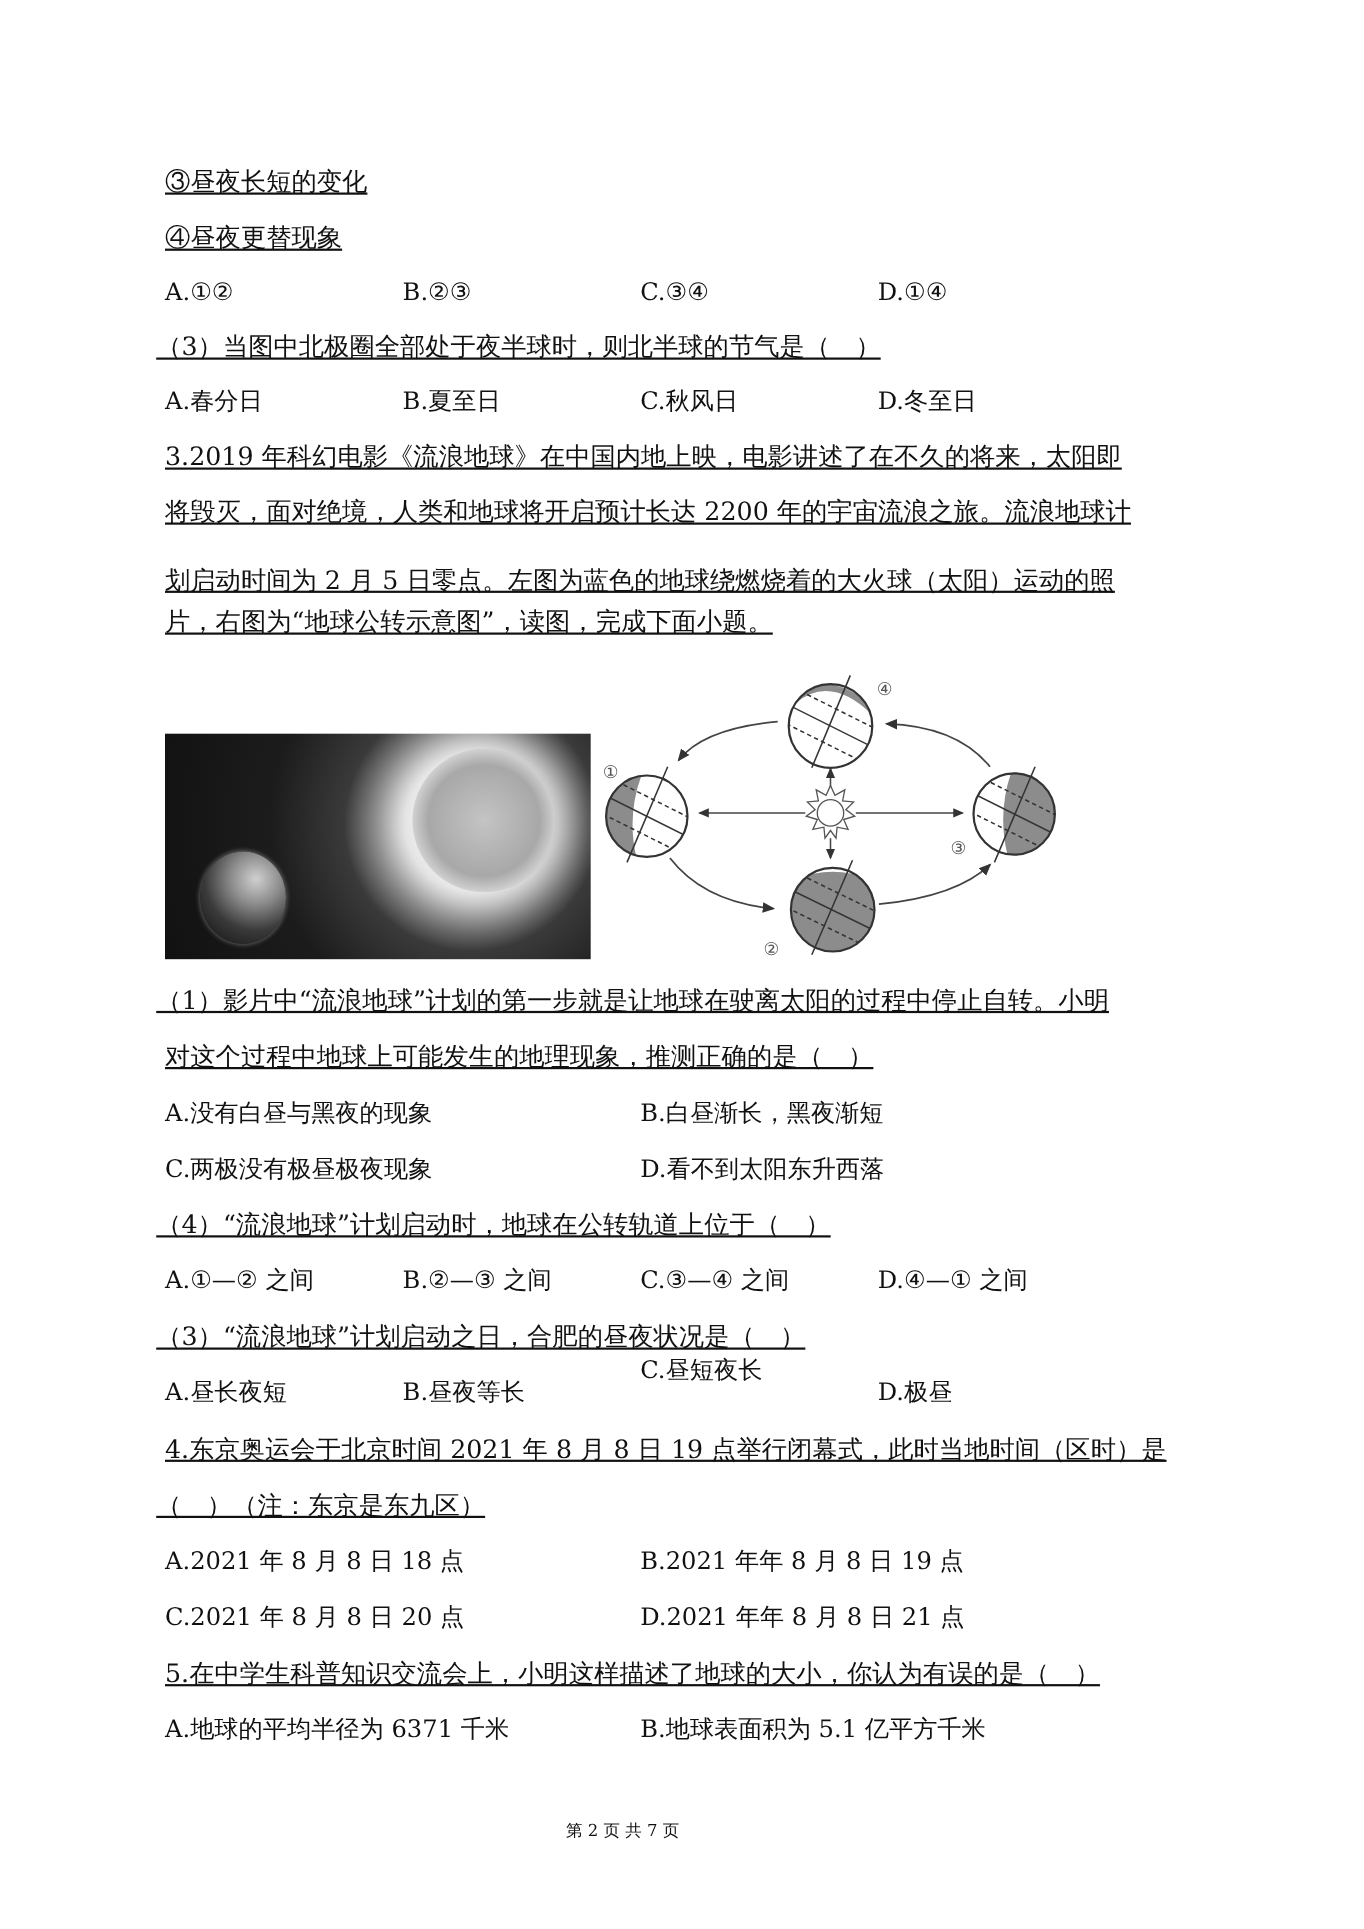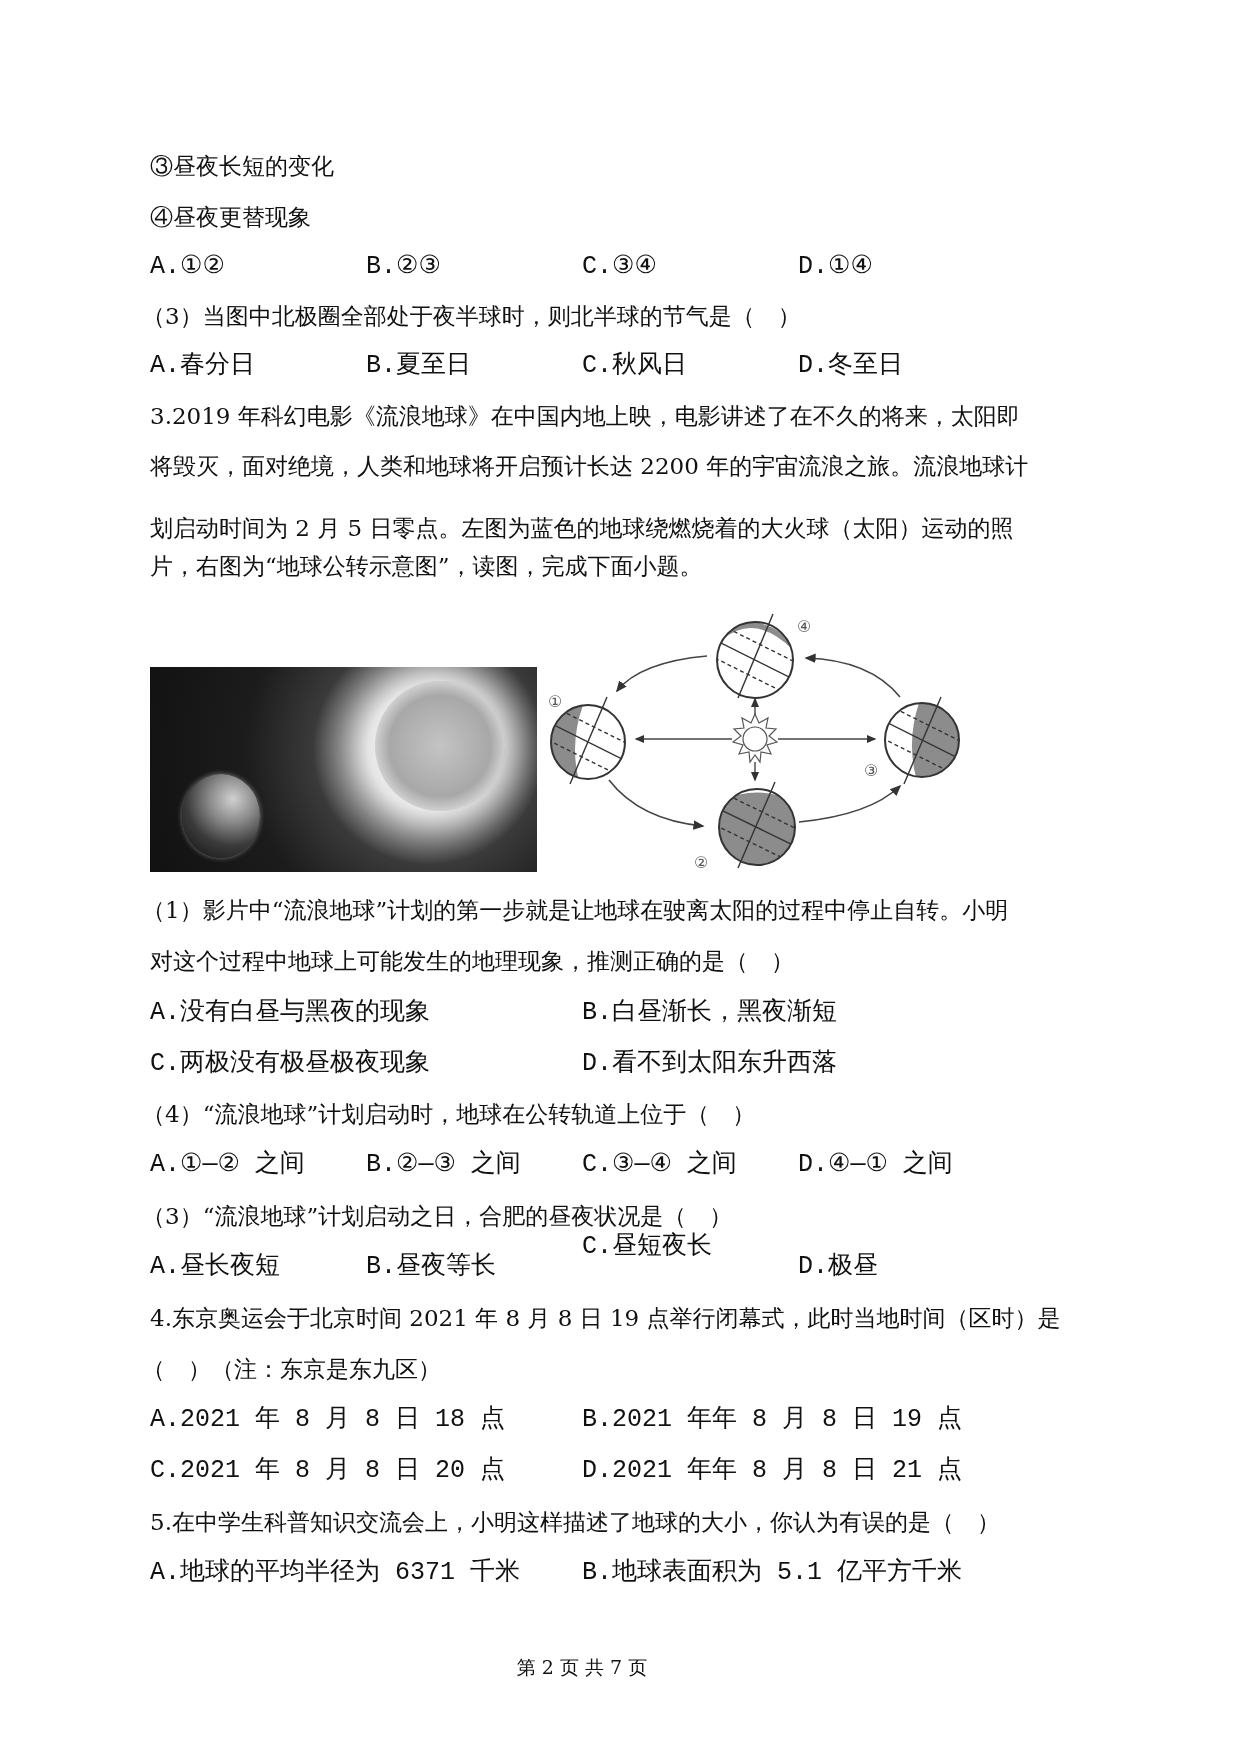--- a/index.html
+++ b/index.html
@@ -1,20 +1,20 @@
 <!DOCTYPE html>
 <html><head>
 <meta charset="utf-8">
 <style>
   html, body { margin:0; padding:0; background:#ffffff; }
   body { width:1240px; height:1754px; position:relative; overflow:hidden;
          font-family: "DejaVu Serif", "Liberation Serif", serif; color:#111; }
-  .line { position:absolute; left:150px; font-size:23px; line-height:30px; white-space:nowrap; }
-  .opt { position:absolute; font-size:25px; line-height:30px; white-space:nowrap;font-family:Liberation Mono, monospace; }
-  .footer { position:absolute; left:16px; width:1132px; text-align:center; font-size:19px; top:1655px; }
+  .line { position:absolute; left:150px; font-size:23px; line-height:30px; white-space:nowrap;text-decoration:underline; }
+  .opt { position:absolute; font-size:22px; line-height:30px; white-space:nowrap; }
+  .footer { position:absolute; left:0; width:1132px; text-align:center; font-size:15px; top:1655px; }
   .photo { position:absolute; left:150px; top:667px; width:387px; height:205px;
            background: radial-gradient(circle at 72% 40%, #fafafa 0, #d8d8d8 20%, #9a9a9a 27%, #3a3a3a 38%, #1c1c1c 60%, #111 100%);
            overflow:hidden; }
   .photo .sun { position:absolute; left:225px; top:14px; width:130px; height:130px; border-radius:50%;
            background: radial-gradient(circle, #c4c4c4 0, #a8a8a8 55%, #e8e8e8 80%, #ffffff 92%);
            box-shadow: 0 0 30px 10px rgba(255,255,255,0.55); }
   .photo .earth { position:absolute; left:32px; top:107px; width:78px; height:84px; border-radius:50%;
            background: radial-gradient(circle at 65% 30%, #d0d0d0 0, #8a8a8a 30%, #3a3a3a 60%, #0e0e0e 100%);
            box-shadow: 0 0 4px 1px rgba(200,200,200,0.4); }
   .diagram { position:absolute; left:540px; top:600px; width:430px; height:280px; }

